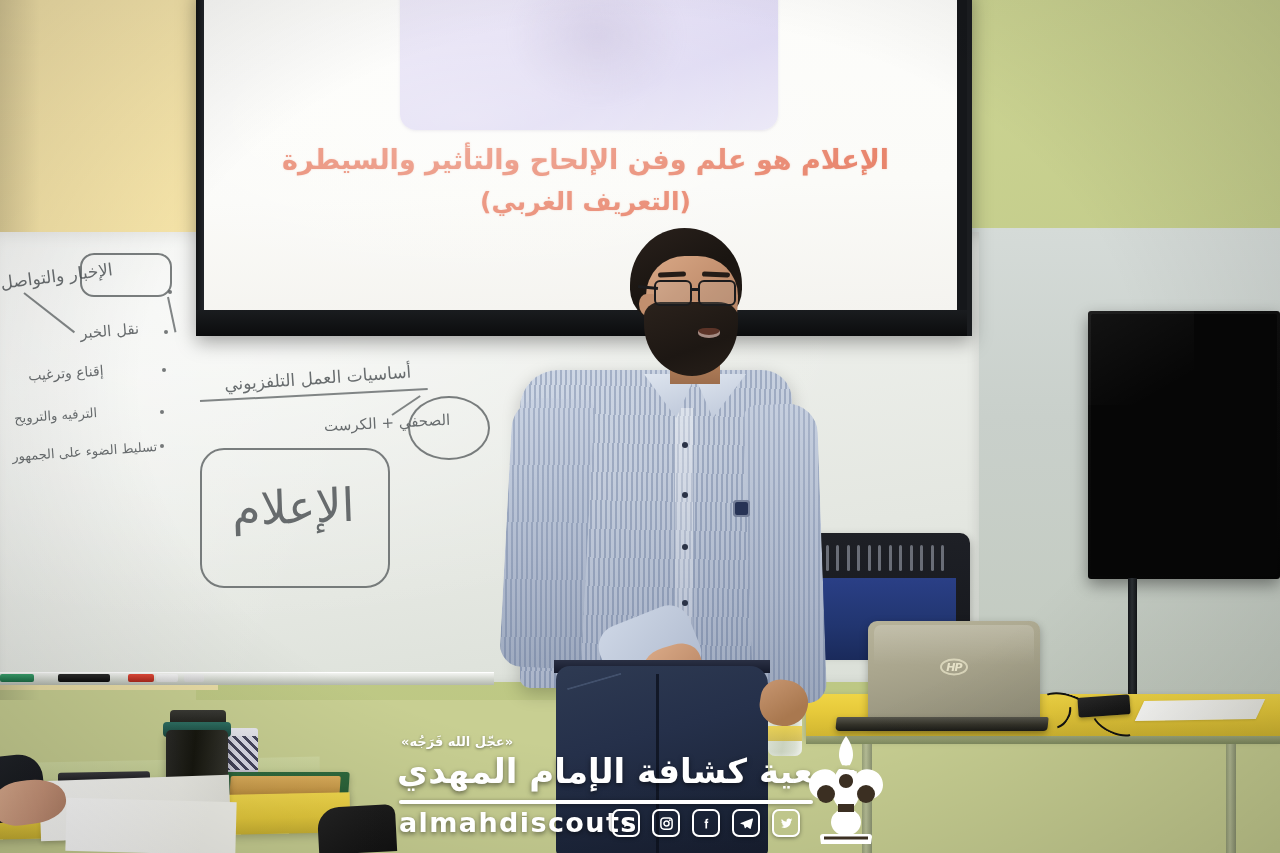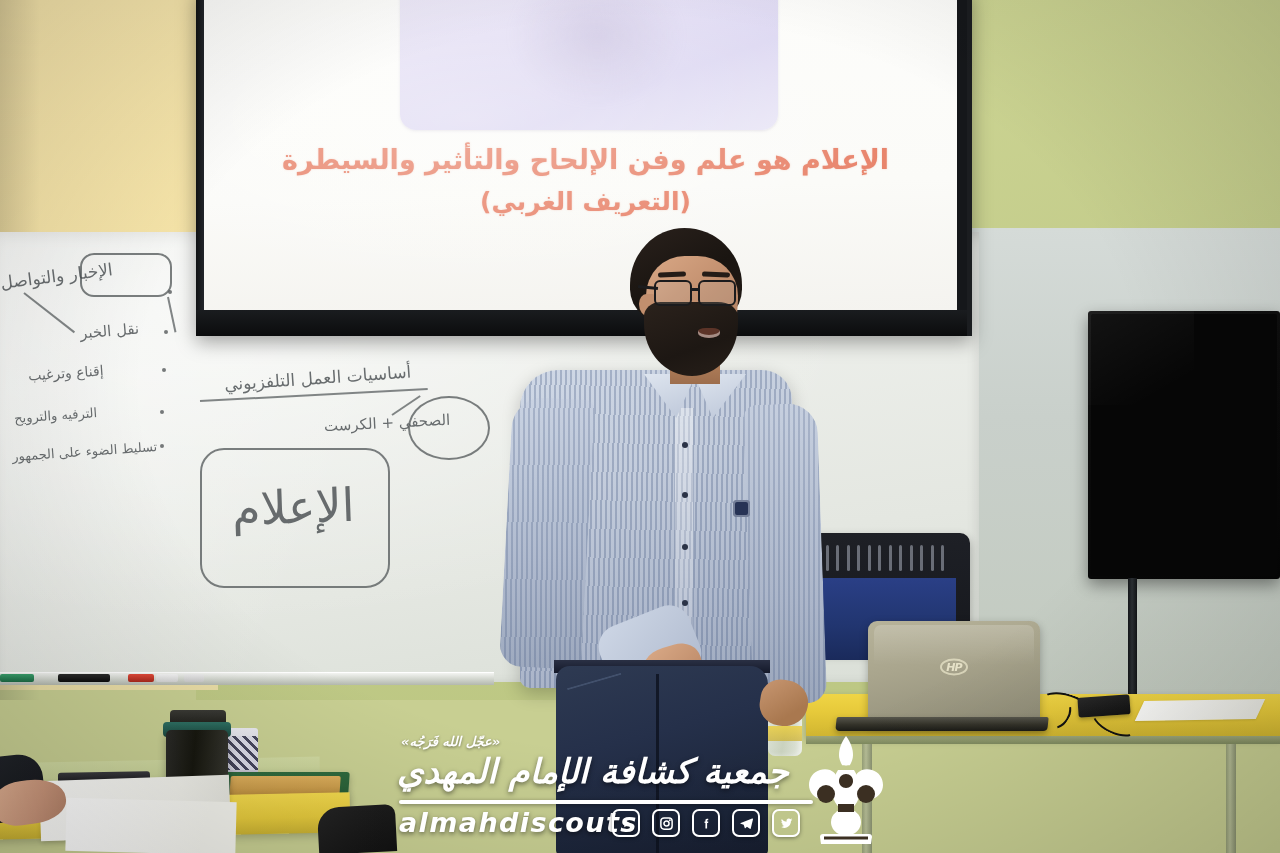--- a/index.html
+++ b/index.html
@@ -494,21 +494,20 @@
     position: absolute; left: 72px; top: 452px; width: 56px; height: 30px;
     border-top: 2px solid rgba(110,128,160,.35);
     border-radius: 0 0 0 18px;
     transform: rotate(-16deg);
   }
 
   
   .watermark {
     position: absolute; left: 0; top: 712px; width: 1124px; height: 141px;
     pointer-events: none;
-    font-style: italic;
   }
   .wm-tagline {
     position: absolute; left: 401px; top: 22px;
     color: #ffffff; font-size: 13px; font-weight: 700;
     direction: rtl;
     text-shadow: 0 1px 3px rgba(0,0,0,.45);
     letter-spacing: .2px;
   }
   .wm-title {
     position: absolute; left: 397px; top: 39px;

